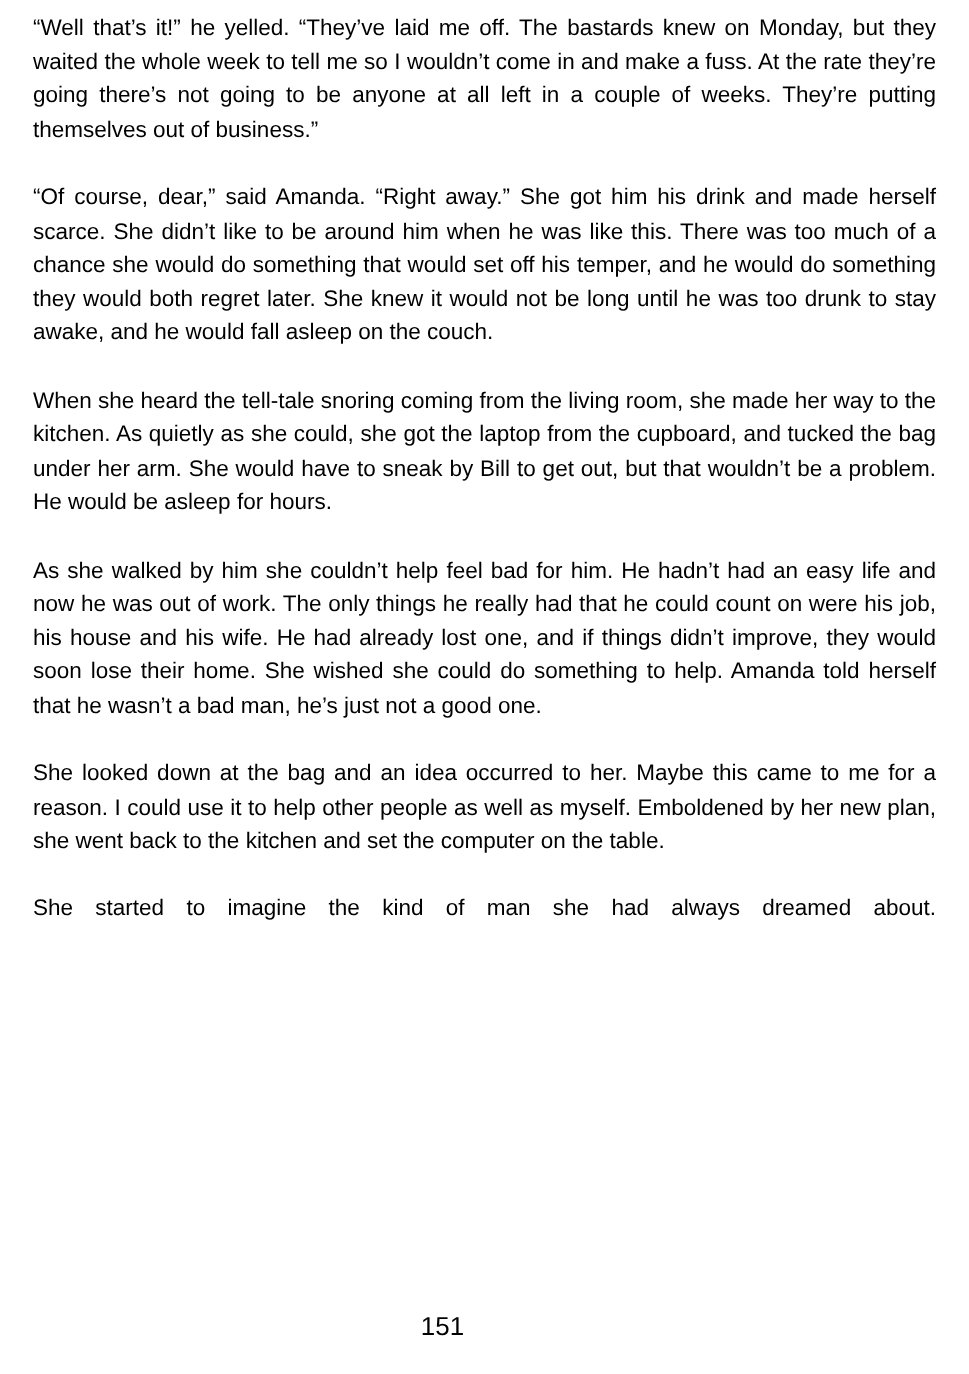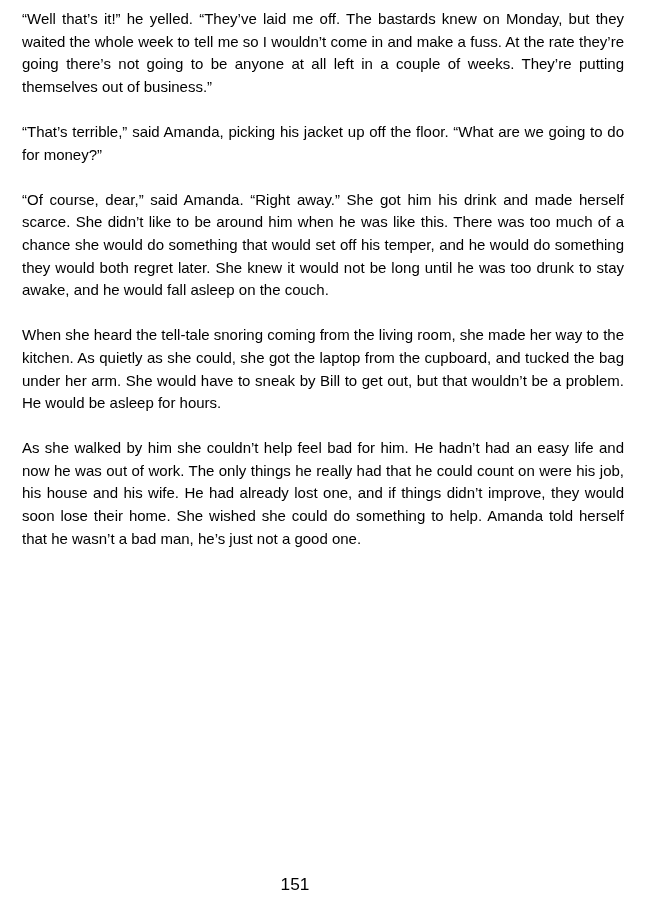--- a/index.html
+++ b/index.html
@@ -14,19 +14,20 @@
   .page-number {
     position: absolute; left: 0; width: 590px; top: 874px; text-align: center;
     font-family: "Liberation Sans", sans-serif; font-size: 17.3px; color: #000;
   }
 </style>
 </head>
 <body>
 
 <div class="page">
   <p class="para">“Well that’s it!” he yelled. “They’ve laid me off. The bastards knew on Monday, but they waited the whole week to tell me so I wouldn’t come in and make a fuss. At the rate they’re going there’s not going to be anyone at all left in a couple of weeks. They’re putting themselves out of business.”</p>
-  <p class="para">“That’s terrible,” said Amanda, picking his jacket up off the floor. “What are we going to do for money?”</p>
   <p class="para">“Of course, dear,” said Amanda. “Right away.” She got him his drink and made herself scarce. She didn’t like to be around him when he was like this. There was too much of a chance she would do something that would set off his temper, and he would do something they would both regret later. She knew it would not be long until he was too drunk to stay awake, and he would fall asleep on the couch.</p>
   <p class="para">When she heard the tell-tale snoring coming from the living room, she made her way to the kitchen. As quietly as she could, she got the laptop from the cupboard, and tucked the bag under her arm. She would have to sneak by Bill to get out, but that wouldn’t be a problem. He would be asleep for hours.</p>
   <p class="para">As she walked by him she couldn’t help feel bad for him. He hadn’t had an easy life and now he was out of work. The only things he really had that he could count on were his job, his house and his wife. He had already lost one, and if things didn’t improve, they would soon lose their home. She wished she could do something to help. Amanda told herself that he wasn’t a bad man, he’s just not a good one.</p>
+  <p class="para">She looked down at the bag and an idea occurred to her. Maybe this came to me for a reason. I could use it to help other people as well as myself. Emboldened by her new plan, she went back to the kitchen and set the computer on the table.</p>
+  <p class="para last">She started to imagine the kind of man she had always dreamed about.</p>
 </div>
 
 <div class="page-number">151</div>
 
 </body></html>

